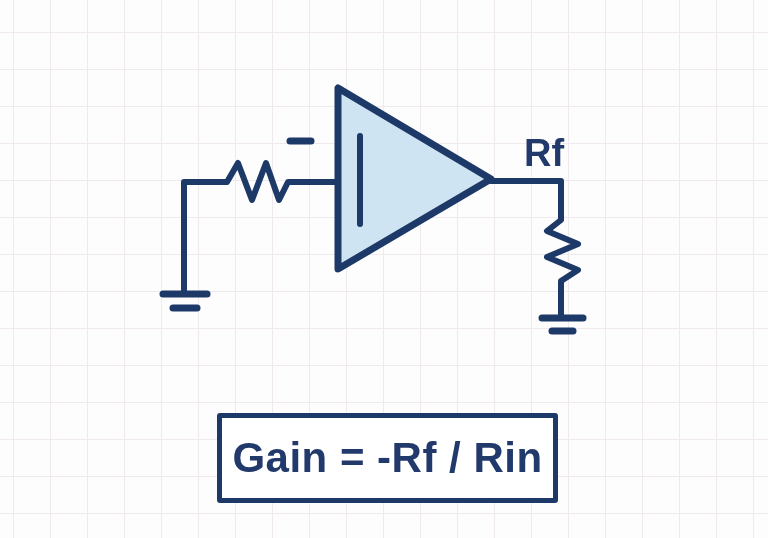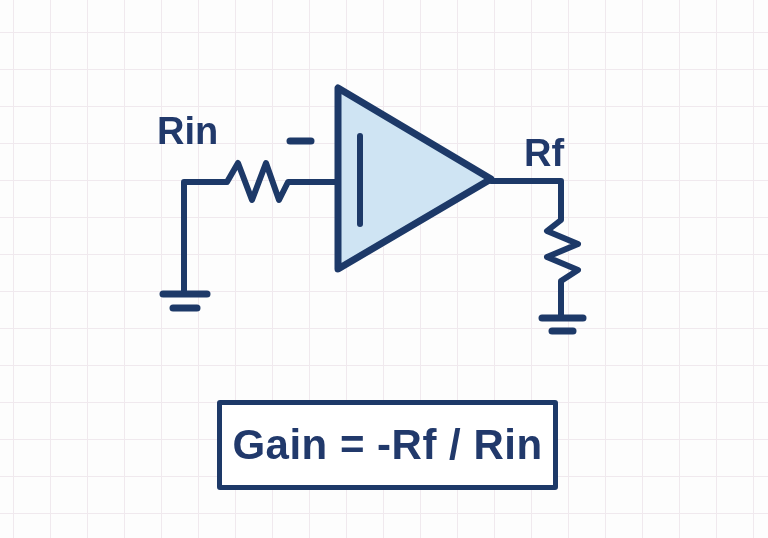--- a/index.html
+++ b/index.html
@@ -55,21 +55,21 @@
     font-weight: bold;
     font-size: 38px;
     line-height: 1;
     white-space: nowrap;
   }
   #rin-label { left: 157px; top: 112px; }
   #rf-label  { left: 524px; top: 134px; }
   .formula-box {
     position: absolute;
     left: 217px;
-    top: 400px;
+    top: 413px;
     width: 341px;
     height: 90px;
     box-sizing: border-box;
     border: 5px solid var(--color-stroke, #1d3968);
     border-radius: 3px;
     background: var(--color-box_background, #ffffff);
     display: flex;
     align-items: center;
     justify-content: center;
   }
@@ -102,21 +102,20 @@
     <line class="inner-bar" x1="360" y1="136" x2="360" y2="224"></line>
 
     <path class="wire" d="M491 181 L561 181 L561 220 L547 231 L578 244 L547 257 L578 270 L561 281 L561 317"></path>
 
     <g>
       <line class="bar" x1="542" y1="318" x2="583" y2="318"></line>
       <line class="bar" x1="552" y1="331" x2="573" y2="331"></line>
     </g>
   </svg>
 
-  <div class="label" id="rin-label">Rin</div>
 
   <div class="label" id="rf-label">Rf</div>
 
   <div class="formula-box">
     <span class="formula-text">Gain = -Rf / Rin</span>
   </div>
 
 </div>
 
 </body></html>

